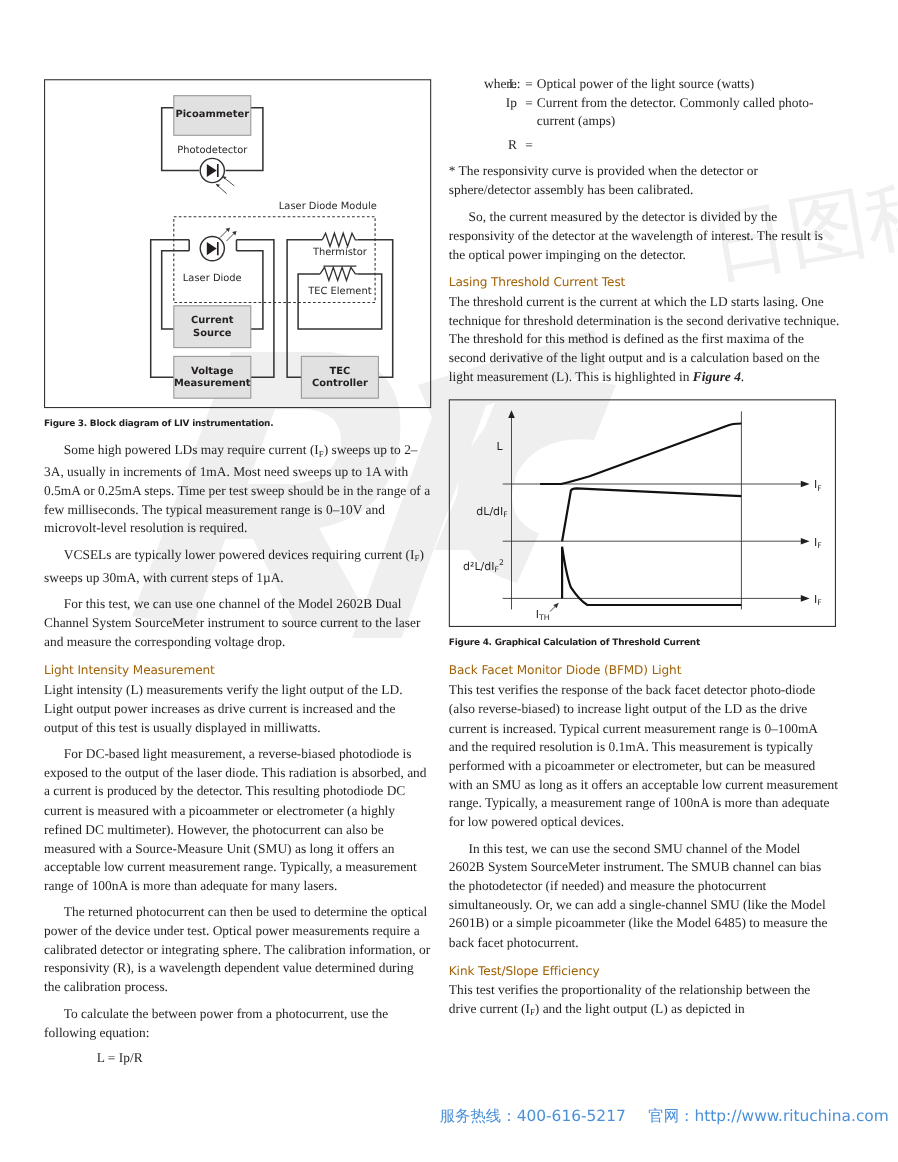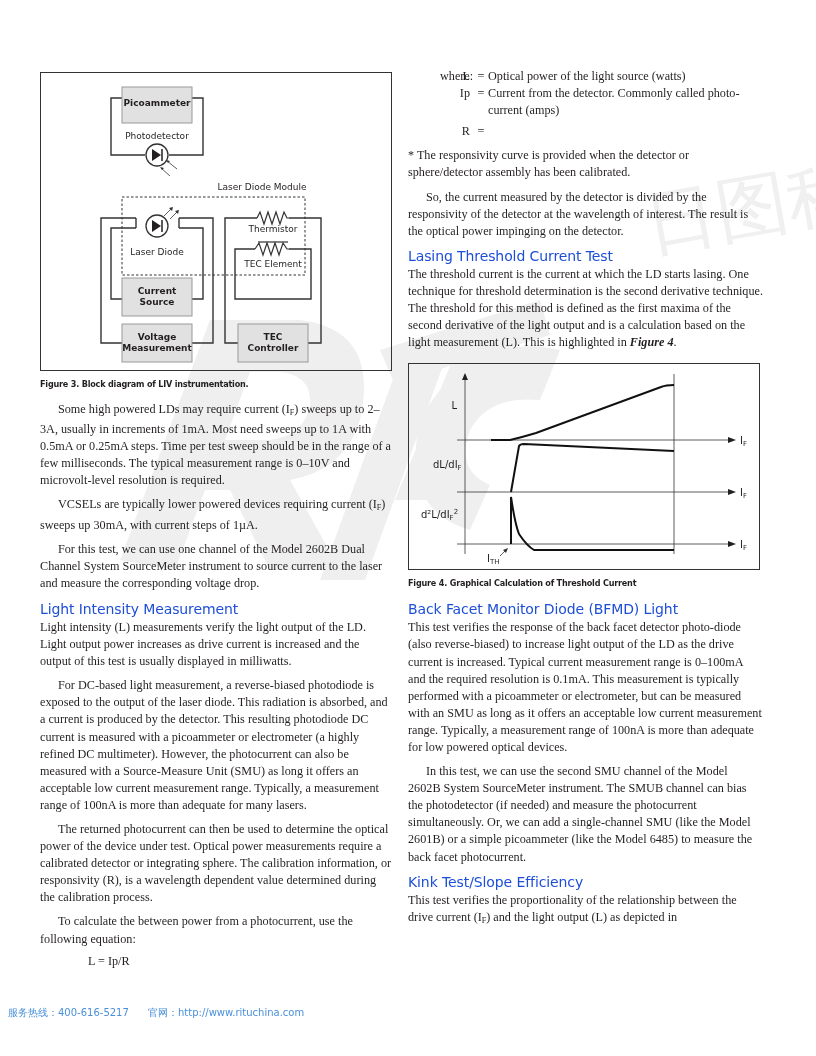--- a/index.html
+++ b/index.html
@@ -6,54 +6,54 @@
   body { width:816px; height:1056px; position:relative; overflow:hidden;
          font-family:"Liberation Serif", "DejaVu Serif", serif; color:#231f20; }
   .watermark { position:absolute; pointer-events:none; z-index:0; }
   .col { position:absolute; z-index:1; }
   .col-left { left:40px; top:72px; width:352px; }
   .col-right { left:408px; top:68px; width:355px; }
   p.body { margin:0; font-size:12.2px; line-height:17.1px; }
   p.indent { text-indent:18px; }
   .gap { margin-top:7px !important; }
   h3.sec { margin:0; font-family:"DejaVu Sans", sans-serif; font-weight:normal;
-           font-size:14px; line-height:19px; color:#1d4ed8; letter-spacing:-0.1px; }
+           font-size:11px; line-height:19px; color:#a16207; letter-spacing:-0.1px; }
   .sub { font-size:8px; vertical-align:-2px; }
   .fig-box { border:1.6px solid #333; box-sizing:border-box; position:relative; background:transparent; }
   .fig-caption { font-family:"DejaVu Sans", sans-serif; font-weight:bold; font-size:8.1px;
                  color:#231f20; margin:0; letter-spacing:-0.2px; }
   svg text { font-family:"DejaVu Sans", sans-serif; }
   .eq-where { position:relative; font-size:12.2px; line-height:17.1px; }
   .eq-row { display:flex; }
   .eq-lbl { width:66px; text-align:right; padding-right:4px; box-sizing:border-box; white-space:nowrap; }
   .eq-eq { width:14px; text-align:center; }
   .eq-txt { flex:1; }
-  .footer { position:absolute; top:1006px; left:0; width:816px; text-align:left;
-            font-family:"DejaVu Sans", sans-serif; font-size:10px; color:#4a90d9; z-index:1; }
+  .footer { position:absolute; top:1006px; left:0; width:816px; text-align:right;
+            font-family:"DejaVu Sans", sans-serif; font-size:14px; color:#4a90d9; z-index:1; }
   .footer span { margin:0 8px; }
 </style>
 </head>
 <body>
 
 <svg class="watermark" width="816" height="1056" style="left:0;top:0;">
   <g fill="#efefef">
 
     <path d="M120 560 L210 320 L300 320 Q380 330 360 420 Q345 470 290 480 L340 570 L270 570 L230 490 L205 490 L175 570 Z M225 440 L270 440 Q305 435 310 405 Q312 375 280 372 L250 372 Z"></path>
 
     <path d="M320 580 L400 360 L445 360 L365 580 Z"></path>
 
     <path d="M380 350 L540 300 L550 335 L495 352 L440 500 L395 500 L450 366 L395 385 Z"></path>
 
     <path d="M420 420 Q470 330 560 350 L540 400 Q490 395 470 430 Q455 470 490 485 L470 530 Q400 510 420 420 Z"></path>
   </g>
   <text x="650" y="250" font-size="72" fill="#f0f0f0" font-family="DejaVu Sans, sans-serif" transform="rotate(-10 650 250)">日图科技</text>
 </svg>
 
 <div class="col col-left">
-  <div class="fig-box" style="width:352px;height:299px;">
+  <div class="fig-box" style="width:352px;height:299px;padding-left:36px;">
     <svg width="349" height="296" viewBox="0 0 349 296">
       <g stroke="#333" stroke-width="1.4" fill="none">
 
         <polyline points="82,25 70,25 70,82 104,82"></polyline>
         <polyline points="128,82 162,82 162,25 150,25"></polyline>
       </g>
       <rect x="81" y="14" width="70" height="36" fill="#e1e1e1" stroke="#999" stroke-width="1"></rect>
       <text x="116" y="33" font-size="9" font-weight="bold" text-anchor="middle" fill="#231f20">Picoammeter</text>
       <text x="116" y="66" font-size="9" text-anchor="middle" fill="#231f20">Photodetector</text>
 

